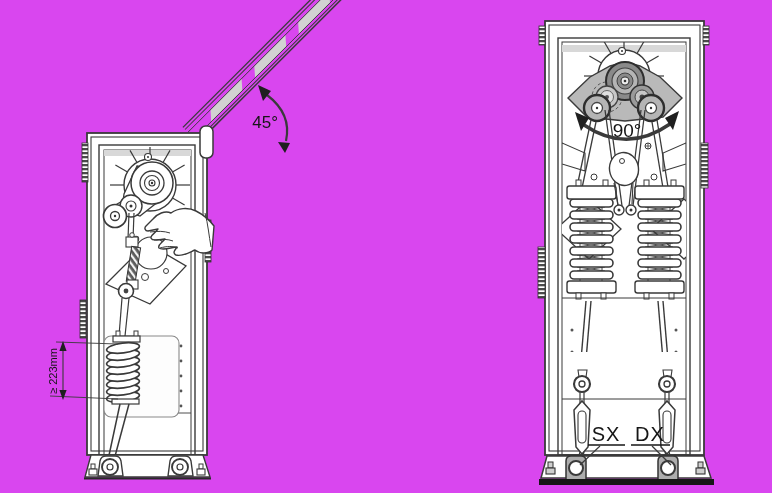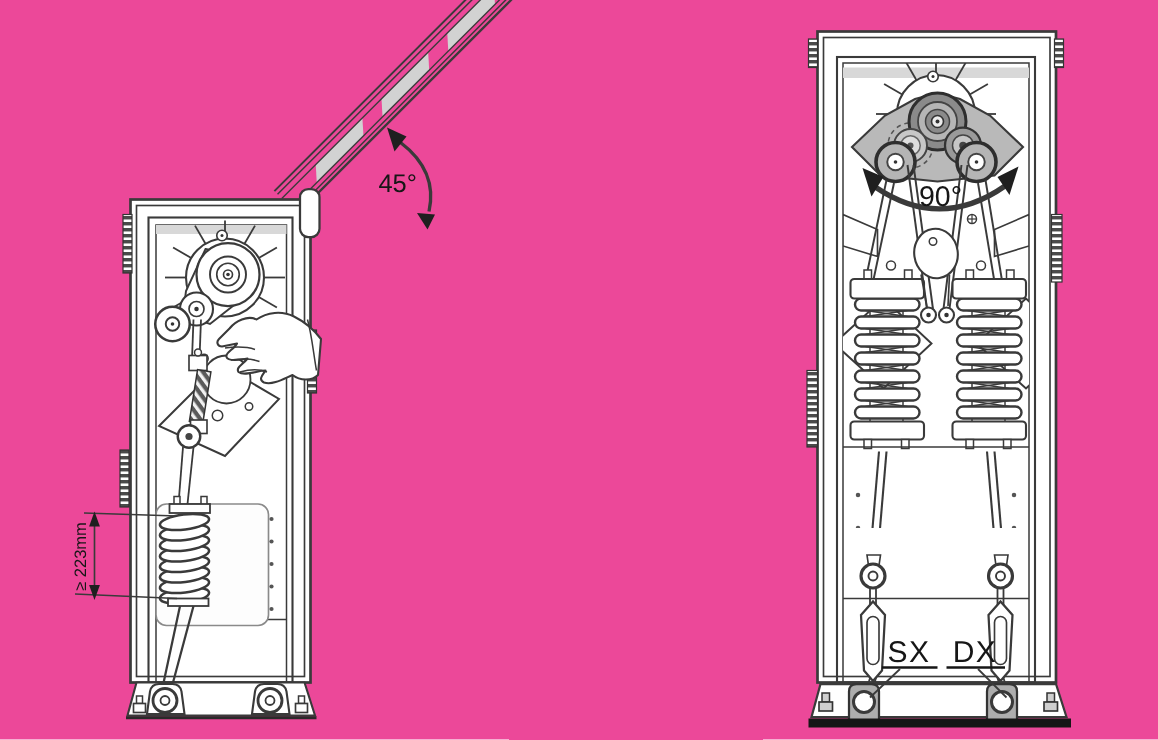--- a/index.html
+++ b/index.html
@@ -1,16 +1,16 @@
 <!DOCTYPE html>
 <html><head>
 <meta charset="utf-8">
 <style>
   html,body{margin:0;padding:0;background:#fff;}
-  .stage{width:772px;height:493px;background:#ec4899;position:relative;overflow:hidden;}
+  .stage{width:772px;height:493px;background:#d946ef;position:relative;overflow:hidden;}
   svg{display:block;}
   .ln{stroke:#3a3a3a;fill:none;}
   .fw{fill:#ffffff;stroke:#3a3a3a;}
   text{font-family:"Liberation Sans","DejaVu Sans",sans-serif;fill:#161616;}
   .anglbl{font-size:17px;}
   .biglbl{font-size:20px;letter-spacing:1px;}
   .dimlbl{font-size:11px;}
 </style>
 </head>
 <body>

